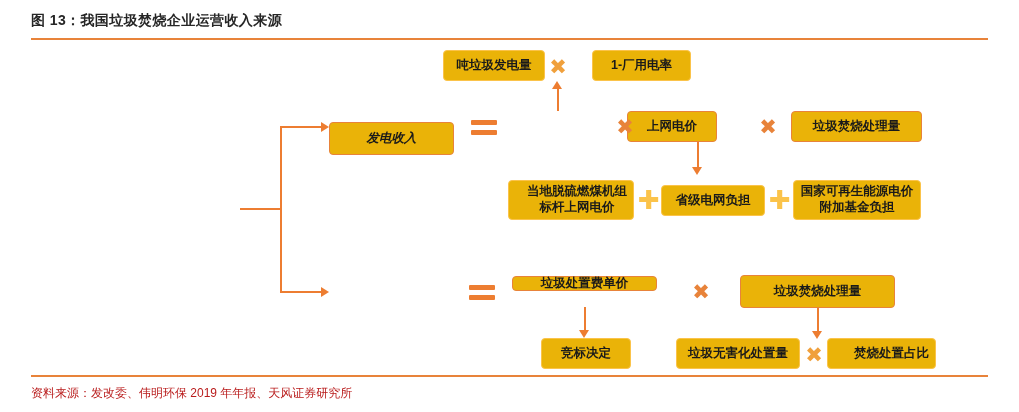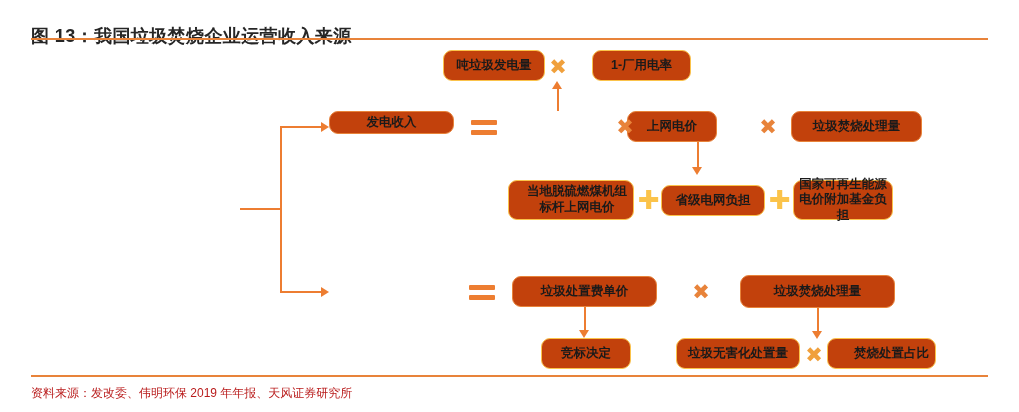--- a/index.html
+++ b/index.html
@@ -8,43 +8,43 @@
     width:1019px;height:412px;
     background:#ffffff;
     font-family:"Liberation Sans","DejaVu Sans",sans-serif;
     color:#1a1a1a;
     overflow:hidden;
   }
   #root{position:relative;width:1019px;height:412px;}
 
   
   .fig-title{
-    position:absolute;left:31px;top:24px;
-    font-size:18px;font-weight:bold;color:#262626;
+    position:absolute;left:31px;top:12px;
+    font-size:14px;font-weight:bold;color:#262626;
     letter-spacing:.4px;white-space:nowrap;
   }
   .rule-top{
     position:absolute;left:31px;top:38px;width:957px;height:2px;
     background:#E8833A;
   }
   .rule-bot{
     position:absolute;left:31px;top:375px;width:957px;height:2px;
     background:#E8833A;
   }
   .fig-source{
     position:absolute;left:31px;top:385px;
     font-size:12px;color:#b91c1c;white-space:nowrap;
   }
 
   
   .node{
     position:absolute;box-sizing:border-box;
     display:flex;align-items:center;justify-content:center;
     text-align:center;font-weight:bold;font-size:12.5px;
-    line-height:1.25;border-radius:9px;background:#c2410c;
+    line-height:1.25;border-radius:4px;background:#eab308;
     z-index:3;padding:0 4px;
   }
   .node.orange{border:1.6px solid #E8833A;color:#1a1a1a;}
   .node.yellow{border:1.6px solid #FBC34A;color:#1a1a1a;}
   .node.filled{
     background:#ED7D31;border:1.6px solid #ED7D31;
     color:#111;border-radius:11px;
   }
 
   
@@ -92,21 +92,21 @@
 
   <div class="node yellow" style="left:443px;top:50px;width:102px;height:31px;">吨垃圾发电量</div>
 
   <div class="op times" style="left:547px;top:57px;width:22px;height:18px;">✖</div>
 
   <div class="node yellow" style="left:571px;top:50px;width:99px;height:31px;margin-left:21px;">1-厂用电率</div>
 
   <div class="ln v" style="left:557px;top:88px;height:23px;"></div>
   <div class="arrow up" style="left:552px;top:81px;"></div>
 
-  <div class="node orange" style="left:329px;top:111px;width:125px;height:23px;">发电收入</div>
+  <div class="node orange" style="left:329px;top:122px;width:125px;height:33px;font-style:italic;">发电收入</div>
 
   <div class="op eq" style="left:470px;top:119px;width:28px;height:16px;flex-direction:column;">
       <i></i>
       <i></i>
     </div>
 
 
   <div class="op times-dk" style="left:614px;top:117px;width:22px;height:18px;">✖</div>
 
   <div class="node orange" style="left:627px;top:111px;width:90px;height:31px;">上网电价</div>
@@ -119,38 +119,38 @@
   <div class="arrow down" style="left:692px;top:167px;"></div>
 
   <div class="node yellow" style="left:508px;top:180px;width:126px;height:40px;padding-left:16px;">当地脱硫燃煤机组标杆上网电价</div>
 
   <div class="op plus" style="left:638px;top:188px;width:22px;height:24px;">✚</div>
 
   <div class="node yellow" style="left:661px;top:185px;width:104px;height:31px;">省级电网负担</div>
 
   <div class="op plus" style="left:769px;top:188px;width:22px;height:24px;">✚</div>
 
-  <div class="node yellow" style="left:793px;top:180px;width:100px;height:40px;">国家可再生能源电价附加基金负担</div>
+  <div class="node yellow" style="left:793px;top:180px;width:128px;height:40px;">国家可再生能源电价附加基金负担</div>
 
 
   <div class="ln h" style="left:240px;top:208px;width:42px;"></div>
   <div class="ln v" style="left:280px;top:127px;height:82px;"></div>
   <div class="ln v" style="left:280px;top:208px;height:84px;"></div>
   <div class="ln h" style="left:280px;top:126px;width:42px;"></div>
   <div class="ln h" style="left:280px;top:291px;width:42px;"></div>
   <div class="arrow right" style="left:321px;top:122px;"></div>
   <div class="arrow right" style="left:321px;top:287px;"></div>
 
 
   <div class="op eq" style="left:468px;top:284px;width:28px;height:16px;flex-direction:column;">
       <i></i>
       <i></i>
     </div>
 
-  <div class="node orange" style="left:512px;top:276px;width:145px;height:31px;">垃圾处置费单价</div>
+  <div class="node orange" style="left:512px;top:276px;width:145px;height:15px;">垃圾处置费单价</div>
 
   <div class="op times-dk" style="left:690px;top:282px;width:22px;height:18px;">✖</div>
 
   <div class="node orange" style="left:740px;top:275px;width:155px;height:33px;">垃圾焚烧处理量</div>
 
   <div class="ln v" style="left:584px;top:307px;height:25px;"></div>
   <div class="arrow down" style="left:579px;top:330px;"></div>
 
   <div class="ln v" style="left:817px;top:308px;height:25px;"></div>
   <div class="arrow down" style="left:812px;top:331px;"></div>

